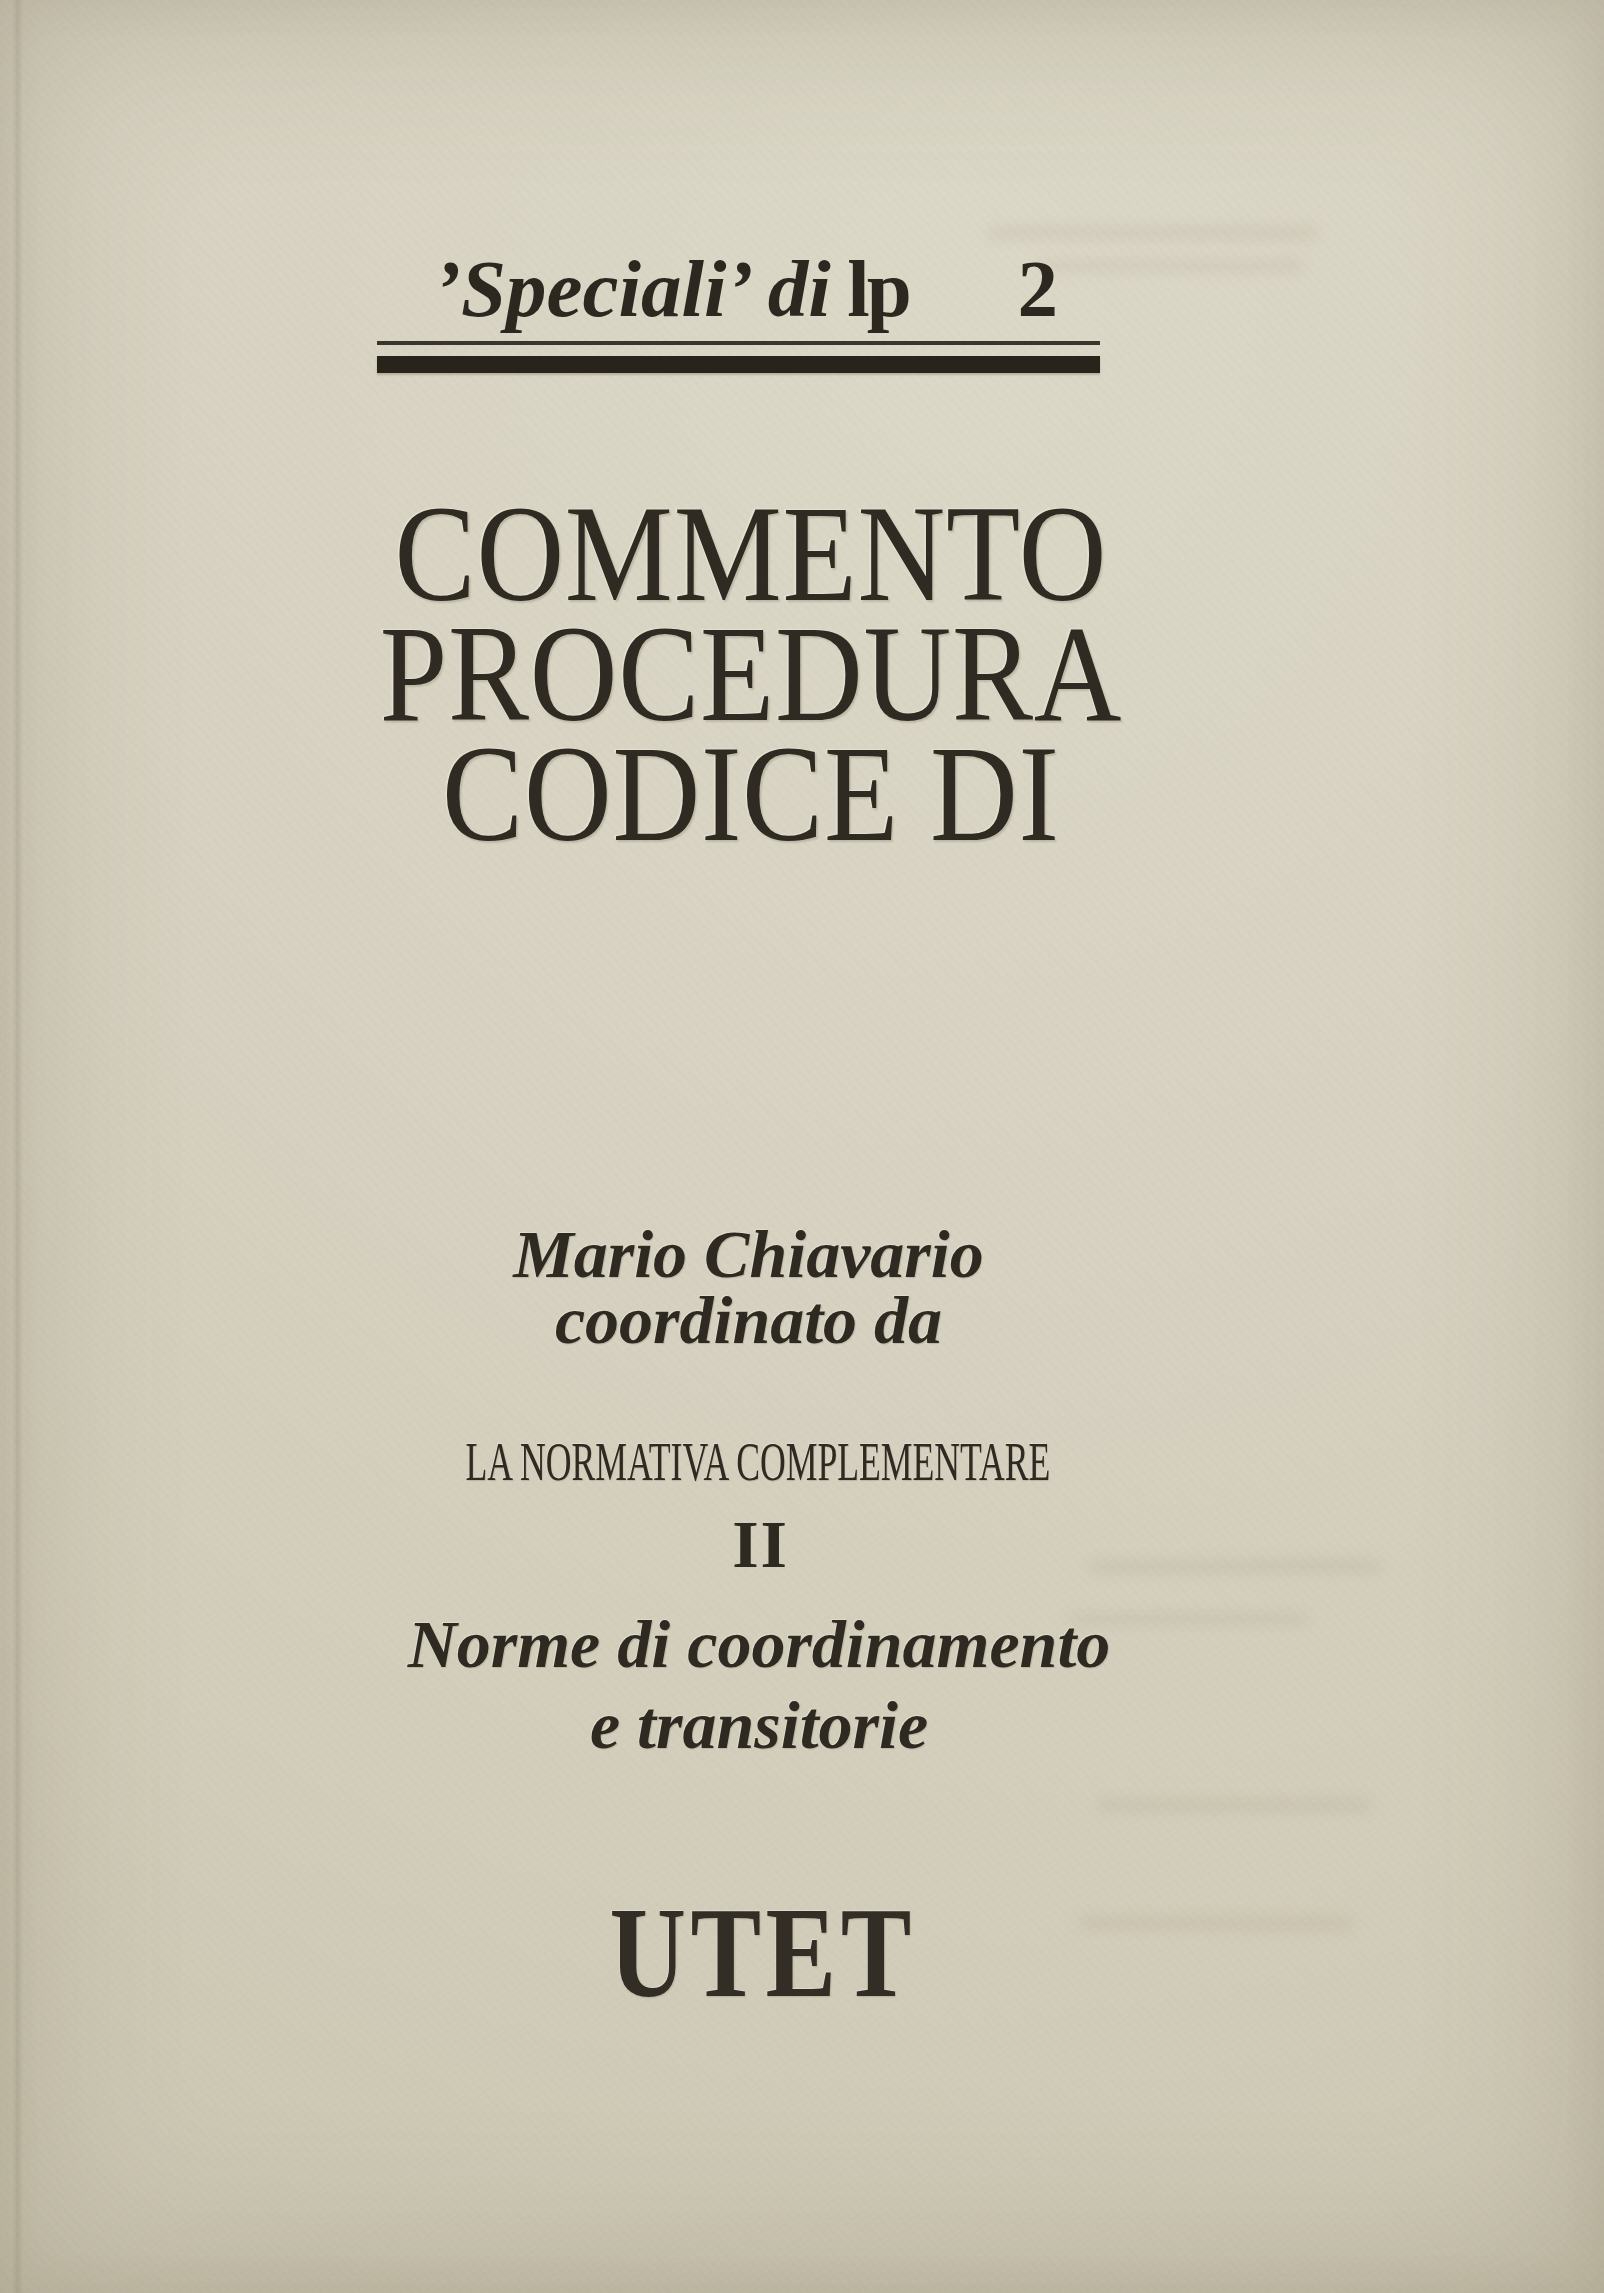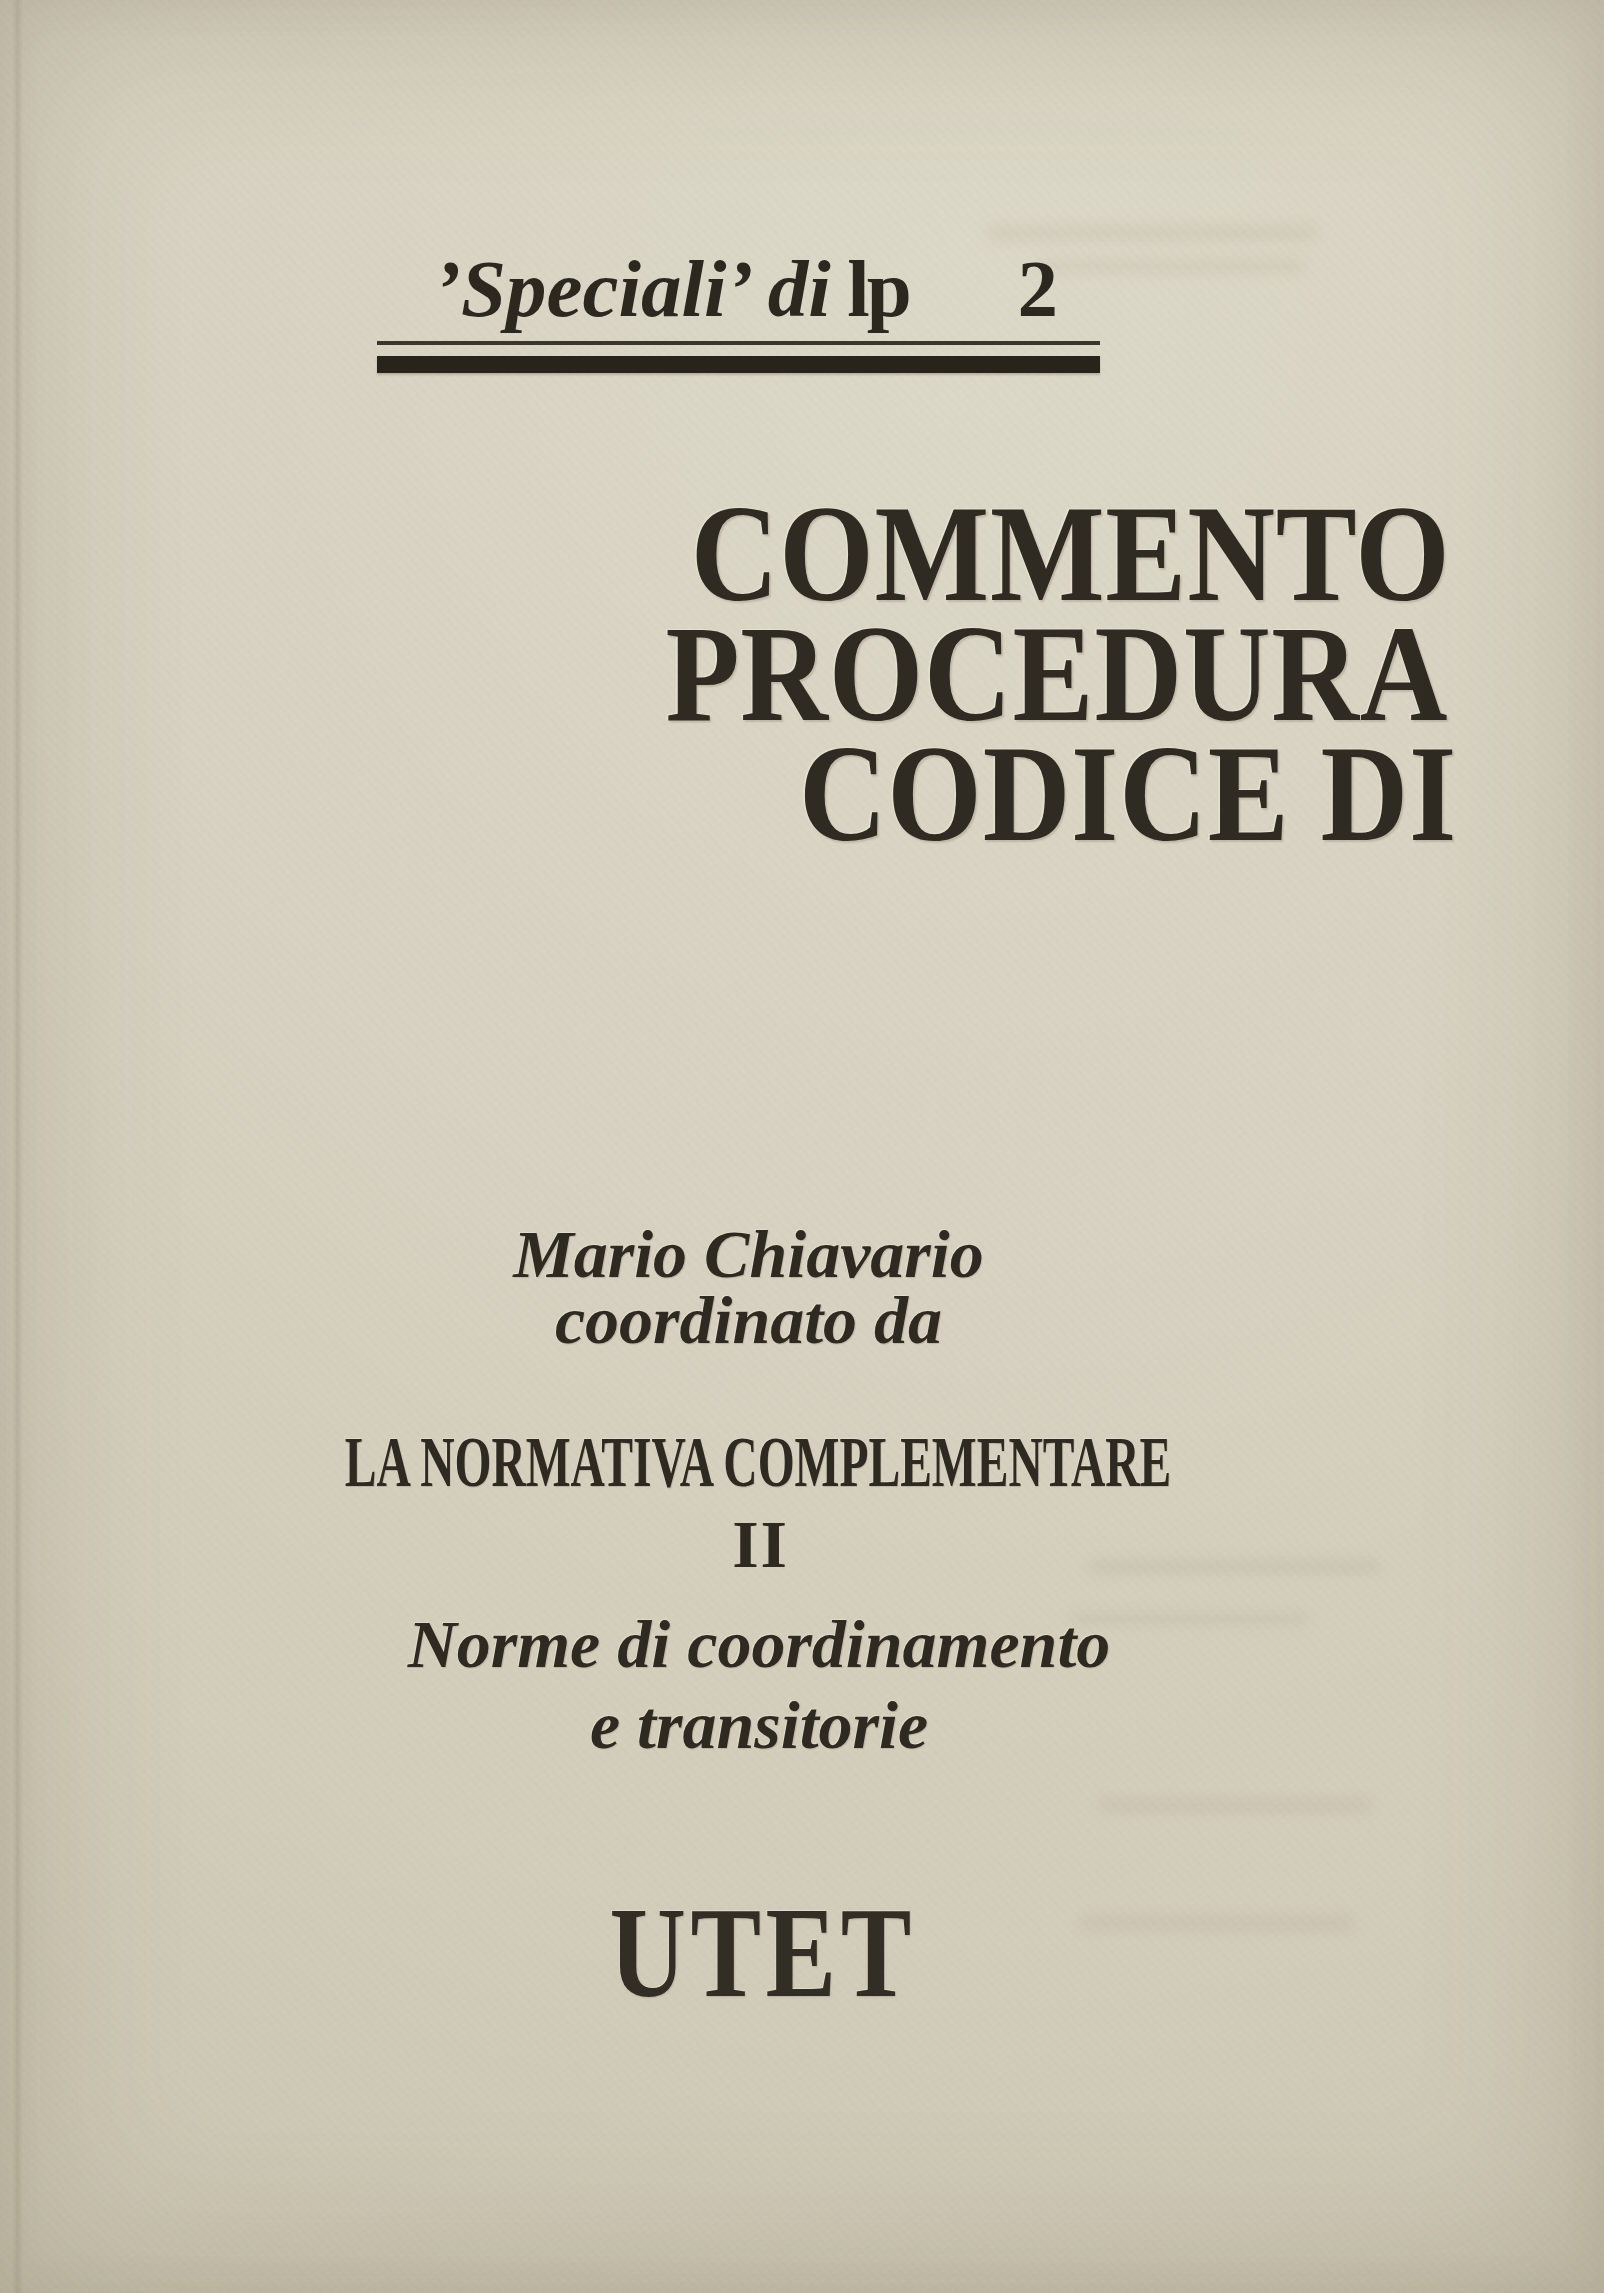--- a/index.html
+++ b/index.html
@@ -59,22 +59,22 @@
   }
   .rule-thick {
     position: absolute; left: 377px; top: 356px; width: 723px; height: 17.4px;
     background: #29241b;
     box-shadow: 0 1.8px 1.8px rgba(80,70,45,0.25);
   }
 
   
   .book-title {
     position: absolute; left: 0; top: 494px; width: 1502px;
-    text-align: right;
-    font-size: 138px; font-weight: bold; line-height: 120px;
+    text-align: center;
+    font-size: 138px; font-weight: normal; line-height: 120px;
     letter-spacing: 0.9px;
     color: #2f2a22;
     text-shadow: -1.8px -0.9px 0 rgba(238,234,218,0.55), 1.8px 1.8px 1.8px rgba(70,60,40,0.18);
   }
   .book-title .line { display: block; }
   .book-title .line > span {
     display: inline-block; white-space: nowrap;
     transform: scaleX(0.88); transform-origin: 50% 50%;
   }
 
@@ -84,21 +84,21 @@
     text-align: center;
     font-size: 68px; font-weight: bold; font-style: italic; line-height: 66px;
     color: #2e2a22;
     text-shadow: -0.9px -0.9px 0 rgba(238,234,218,0.5), 0.9px 0.9px 0.9px rgba(70,60,40,0.18);
   }
 
   
   .subtitle {
     position: absolute; left: 0; top: 1423px; width: 1516px;
     text-align: center;
-    font-size: 72px; font-weight: bold; line-height: 79px;
+    font-size: 54px; font-weight: normal; line-height: 79px;
     color: #2e2a22;
     text-shadow: -0.9px -0.9px 0 rgba(238,234,218,0.5), 0.9px 0.9px 0.9px rgba(70,60,40,0.18);
   }
   .subtitle .squeeze {
     display: inline-block; white-space: nowrap;
     transform: scaleX(0.66); transform-origin: 50% 50%;
   }
   .volume {
     position: absolute; left: 0; top: 1500px; width: 1521px;
     text-align: center;

